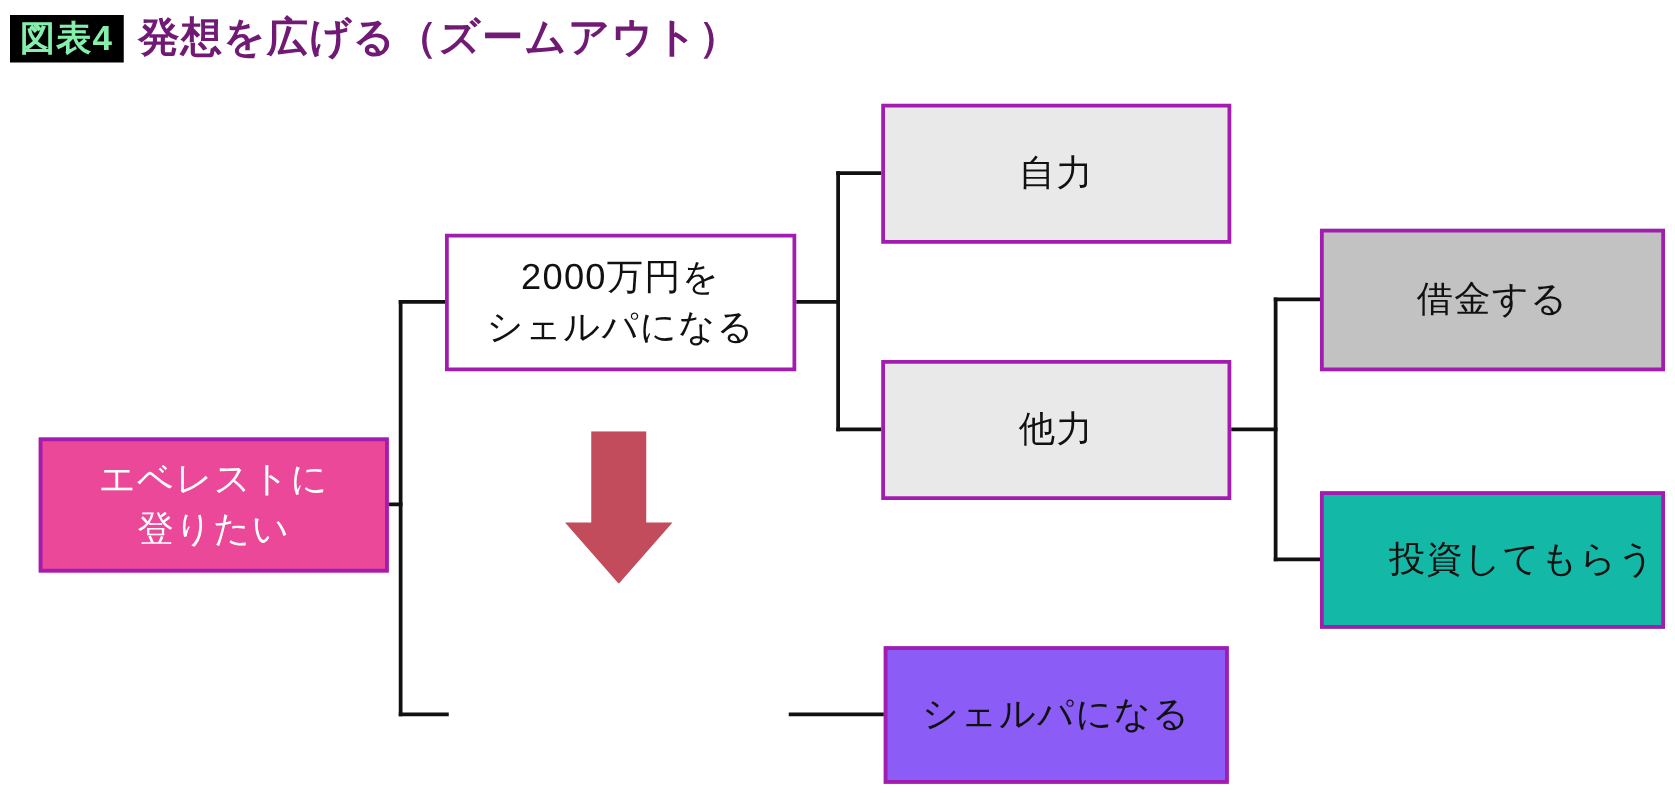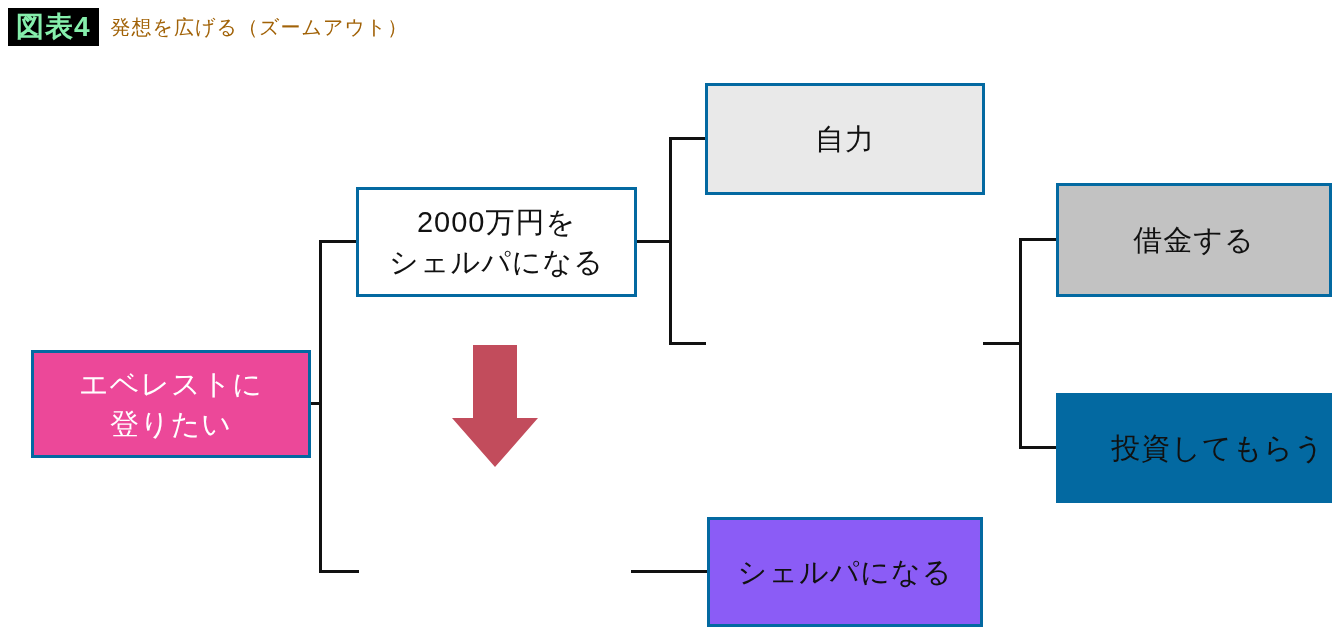--- a/index.html
+++ b/index.html
@@ -25,29 +25,29 @@
     justify-content: center;
     background: #000000;
     color: #86efac;
     font-size: 28px;
     font-weight: bold;
     height: 38px;
     padding: 0 8px;
     letter-spacing: 1px;
   }
   .title-text {
-    color: #a16207;
-    font-size: 20px;
-    font-weight: normal;
+    color: #701a75;
+    font-size: 33px;
+    font-weight: bold;
     letter-spacing: 1px;
   }
   .node {
     position: absolute;
     box-sizing: border-box;
-    border: 3px solid #0369a1;
+    border: 3px solid #a21caf;
     display: flex;
     flex-direction: column;
     align-items: center;
     justify-content: center;
     text-align: center;
     font-size: 29px;
     line-height: 1.38;
     color: #111111;
     letter-spacing: 1px;
   }
@@ -119,26 +119,29 @@
 
   <div class="node node-funding" style="background-color: rgb(255, 255, 255); text-align: center;">
     <div>2000万円を</div>
     <div>シェルパになる</div>
   </div>
 
   <div class="node node-self" style="background-color: rgb(233, 233, 233);">
     <div>自力</div>
   </div>
 
+  <div class="node node-others" style="background-color: rgb(233, 233, 233);">
+    <div>他力</div>
+  </div>
 
   <div class="node node-borrow" style="background-color: rgb(194, 194, 194);">
     <div>借金する</div>
   </div>
 
-  <div class="node node-invest" style="background-color: #0369a1; padding-left: 48px;">
+  <div class="node node-invest" style="background-color: #14b8a6; padding-left: 48px;">
     <div>投資してもらう</div>
   </div>
 
 
   <div class="node node-sherpa" style="background-color: #8b5cf6;">
     <div>シェルパになる</div>
   </div>
 
 </div>
 

